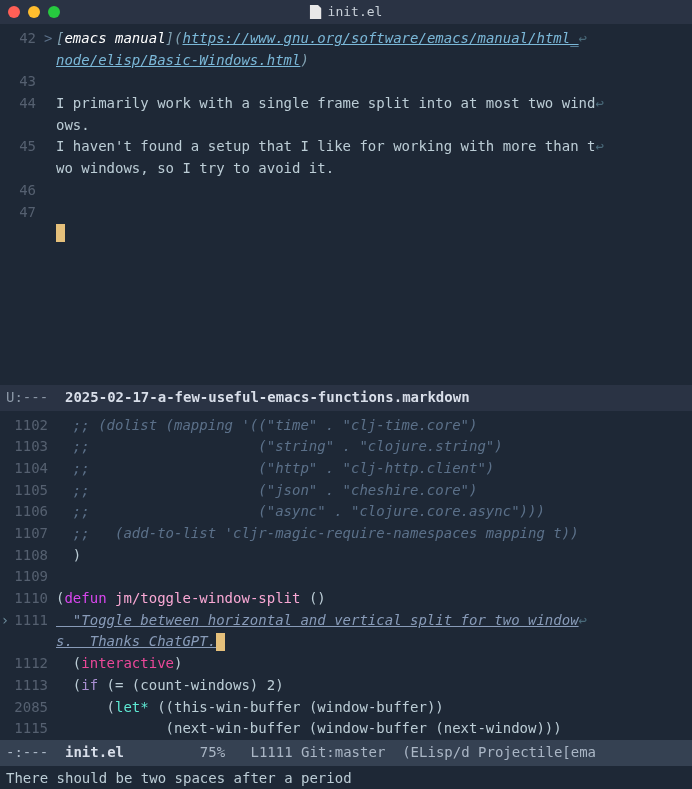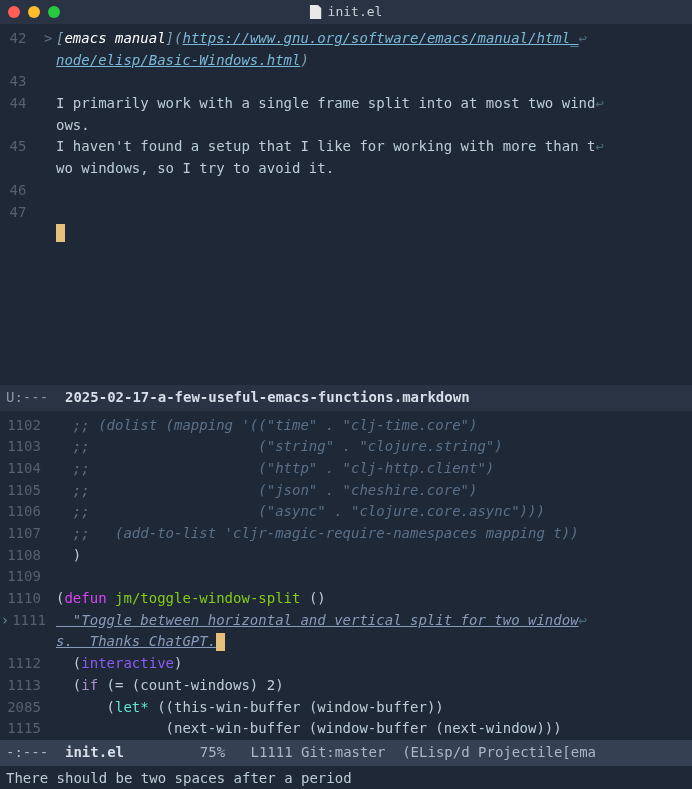--- a/index.html
+++ b/index.html
@@ -42,21 +42,21 @@
     .file-icon {
       width: 12px; height: 14px;
       background: #e8e8e8;
       clip-path: polygon(0 0, 70% 0, 100% 25%, 100% 100%, 0 100%);
       display: inline-block;
     }
     .editor { padding-top: 4px; }
     .line { display: flex; align-items: flex-start; white-space: pre; }
     .gutter {
       width: 44px;
-      text-align: center;
+      text-align: right;
       color: #556070;
       padding-right: 8px;
       flex-shrink: 0;
       user-select: none;
     }
     .gutter.wide { width: 56px; }
     .content { flex: 1; overflow: hidden; }
     .fold-col { width: 12px; color: #5b7089; flex-shrink: 0; }
     .quote { color: #80a0b0; font-style: italic; }
     .link-text { color: #ffffff; font-style: italic; }
@@ -82,23 +82,23 @@
       padding: 2px 6px;
       font-size: 14px;
       white-space: pre;
       display: flex;
     }
     .modeline .fname { color: #d8dee9; font-weight: bold; }
     .modeline.dim { background: #2a3344; color: #8a96a5; }
     .comment { color: #5b7089; font-style: italic; }
     .paren { color: #bccdd6; }
     .kw-defun { color: #d946ef; }
-    .fname-el { color: #84cc16; margin-top: 32px; }
+    .fname-el { color: #f9a8d4; margin-top: 32px; }
     .docstr { color: #889bb8; font-style: italic; text-decoration: underline; }
-    .intkw { color: #8b5cf6; }
+    .intkw { color: #ec4899; }
     .ifkw { color: #a98fd1; text-align: center; }
     .letkw { color: #5eead4; }
     .cur-line-arrow { color: #6b8a9a; }
     .echo { color: #bccdd6; padding: 2px 6px; }
   </style>
 </head>
 <body>
 
 <div class="titlebar">
   <div class="traffic-lights">

